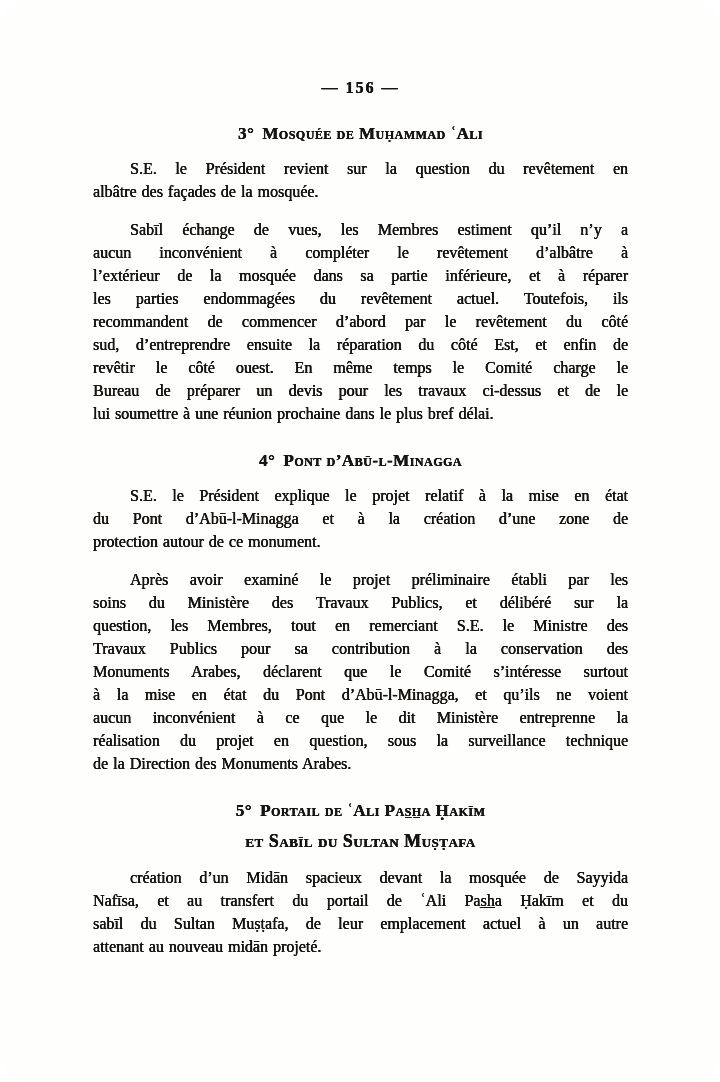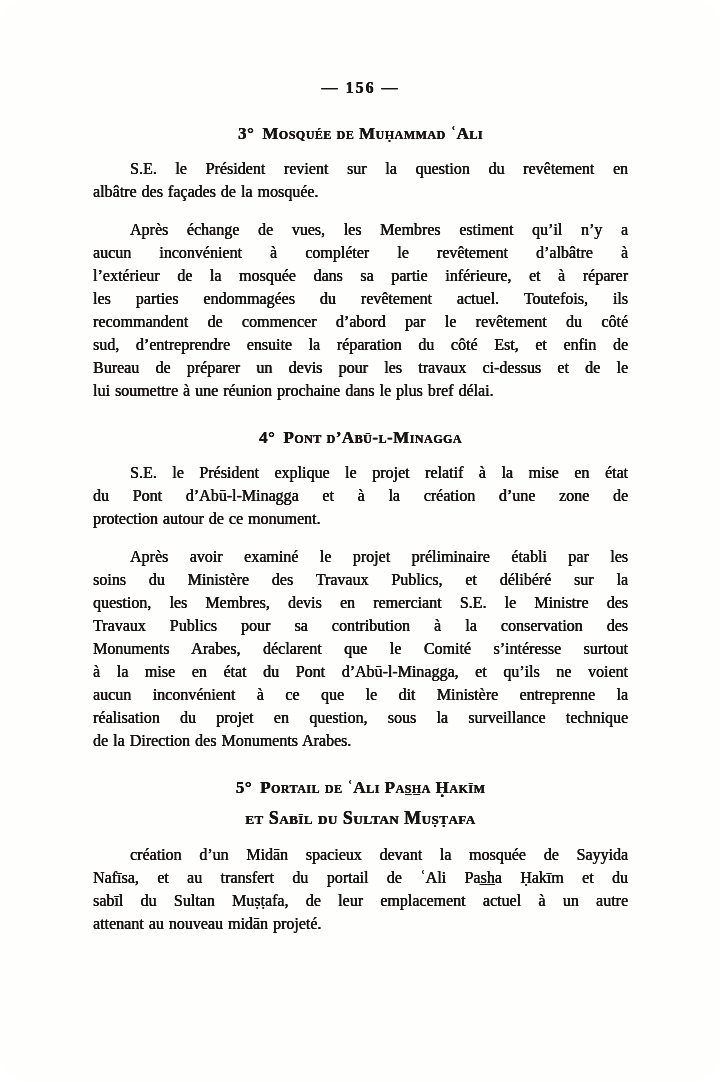--- a/index.html
+++ b/index.html
@@ -80,44 +80,45 @@
 
   <div>
     <h2 class="heading"><span class="num">3°</span><span class="sc">Mosquée de Muḥammad ʿAli</span></h2>
 
     <div class="para">
       <div class="line">S.E. le Président revient sur la question du revêtement en</div>
       <div class="line last">albâtre des façades de la mosquée.</div>
     </div>
 
     <div class="para">
-      <div class="line">Après échange de vues, les Membres estiment qu’il n’y a</div>
+      <div class="line">Sabīl échange de vues, les Membres estiment qu’il n’y a</div>
       <div class="line">aucun inconvénient à compléter le revêtement d’albâtre à</div>
       <div class="line">l’extérieur de la mosquée dans sa partie inférieure, et à réparer</div>
       <div class="line">les parties endommagées du revêtement actuel.  Toutefois, ils</div>
       <div class="line">recommandent de commencer d’abord par le revêtement du côté</div>
       <div class="line">sud, d’entreprendre ensuite la réparation du côté Est, et enfin de</div>
+      <div class="line">revêtir le côté ouest.  En même temps le Comité charge le</div>
       <div class="line">Bureau de préparer un devis pour les travaux ci-dessus et de le</div>
       <div class="line last">lui soumettre à une réunion prochaine dans le plus bref délai.</div>
     </div>
   </div>
 
   <div>
     <h2 class="heading"><span class="num">4°</span><span class="sc">Pont d’Abū-l-Minagga</span></h2>
 
     <div class="para">
       <div class="line">S.E. le Président explique le projet relatif à la mise en état</div>
       <div class="line">du Pont d’Abū-l-Minagga et à la création d’une zone de</div>
       <div class="line last">protection autour de ce monument.</div>
     </div>
 
     <div class="para">
       <div class="line">Après avoir examiné le projet préliminaire établi par les</div>
       <div class="line">soins du Ministère des Travaux Publics, et délibéré sur la</div>
-      <div class="line">question, les Membres, devis en remerciant S.E. le Ministre des</div>
+      <div class="line">question, les Membres, tout en remerciant S.E. le Ministre des</div>
       <div class="line">Travaux Publics pour sa contribution à la conservation des</div>
       <div class="line">Monuments Arabes, déclarent que le Comité s’intéresse surtout</div>
       <div class="line">à la mise en état du Pont d’Abū-l-Minagga, et qu’ils ne voient</div>
       <div class="line">aucun inconvénient à ce que le dit Ministère entreprenne la</div>
       <div class="line">réalisation du projet en question, sous la surveillance technique</div>
       <div class="line last">de la Direction des Monuments Arabes.</div>
     </div>
   </div>
 
   <div>

